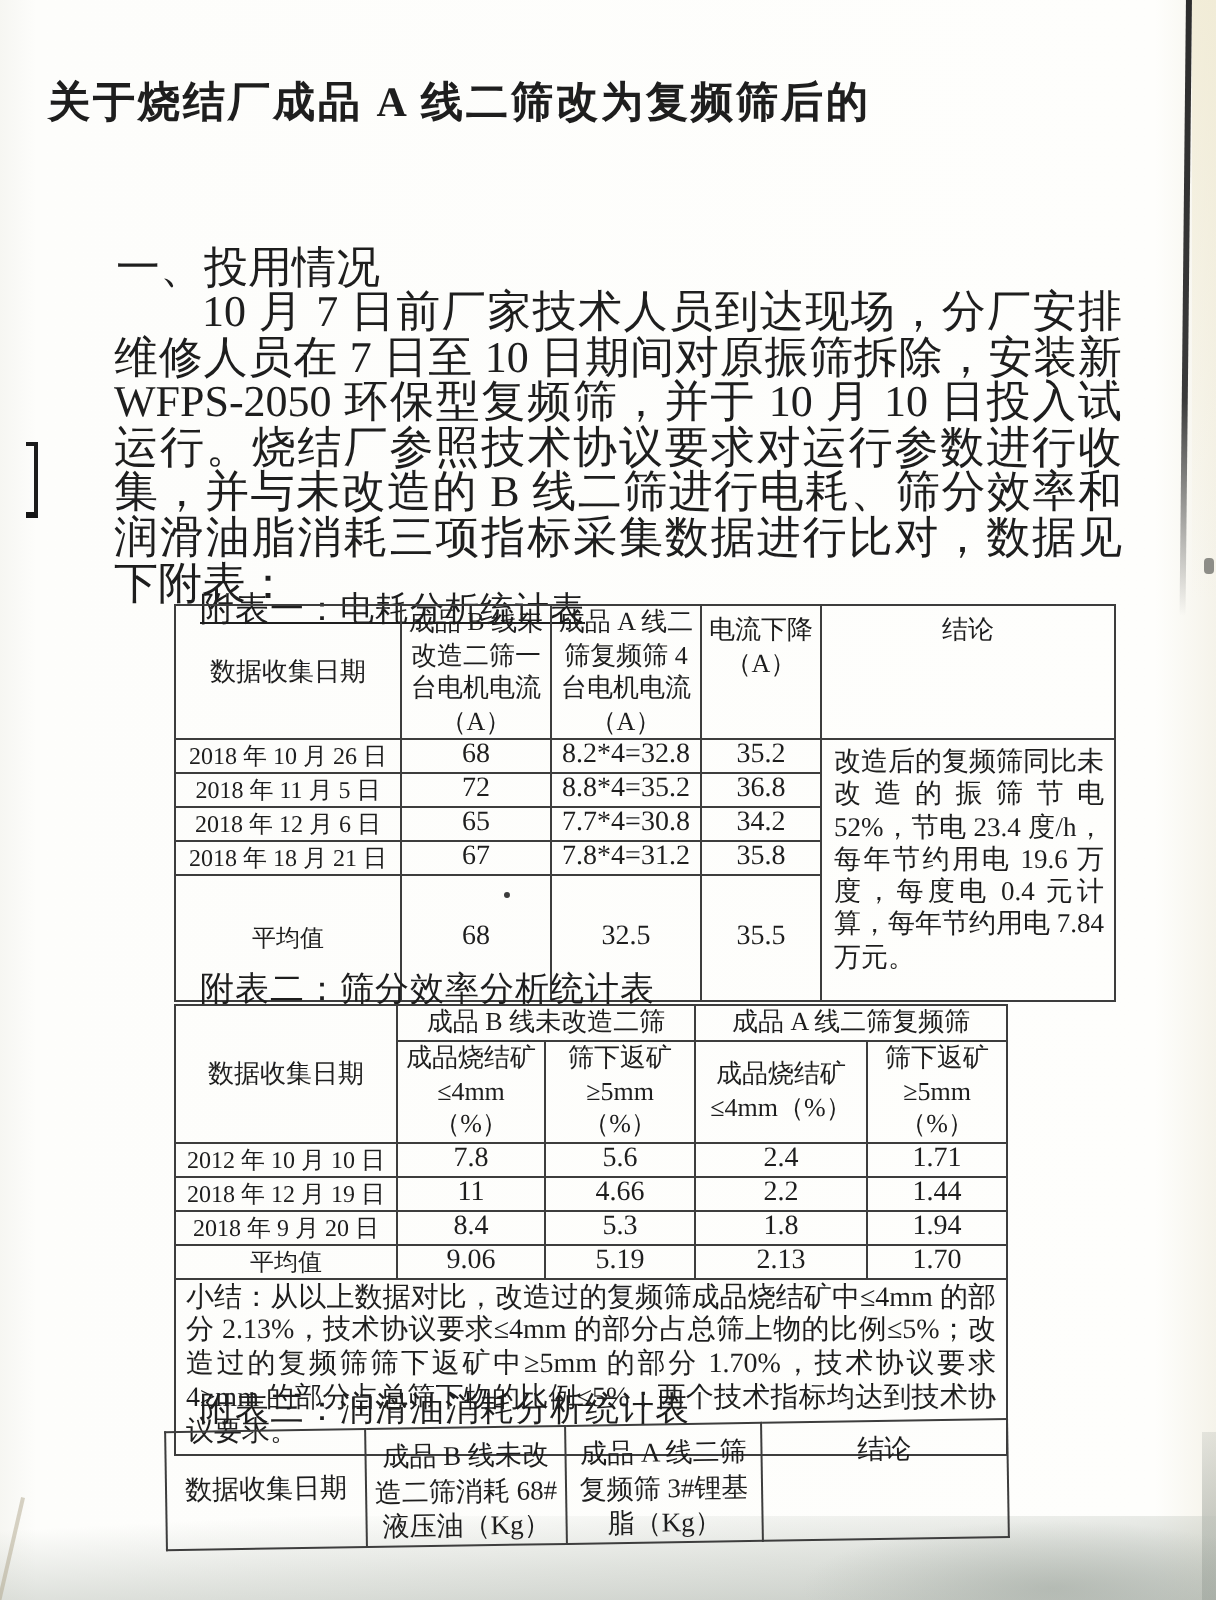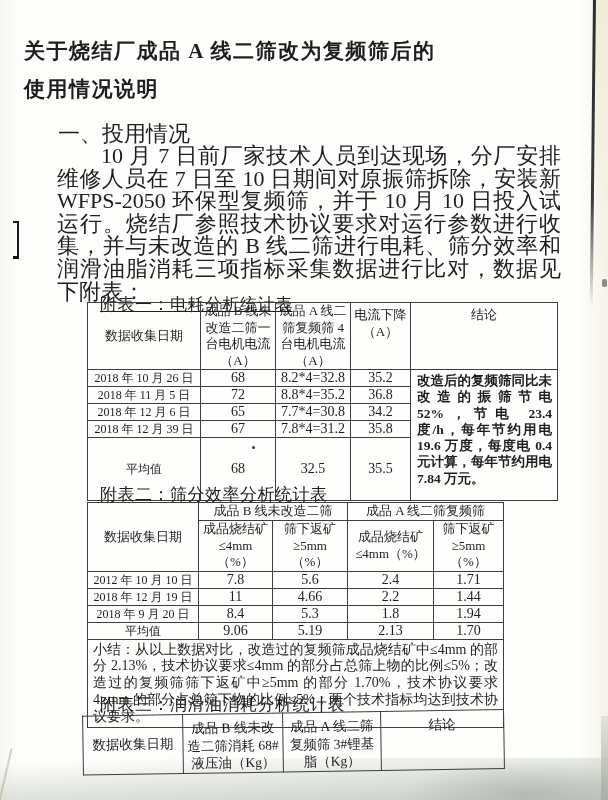--- a/index.html
+++ b/index.html
@@ -50,21 +50,21 @@
   th { font-size:13px; line-height:16.5px; }
   td { font-size:14px; line-height:16px; }
   .date-cell { font-size:12px; }
 
   #table1 { top:302px; left:87px; width:470px; }
   #table1 .th-row th { height:46px;font-family:Liberation Serif, serif; }
   #table1 .th-top { vertical-align:top; padding-top:4px; }
   #table1 .data-row td { height:17px; }
   #table1 .avg-row td { height:63px; }
   #table1 .conclusion-cell { text-align:justify; vertical-align:top;
-    padding:3px 5px 2px 6px; font-size:13.5px; line-height:16.3px;font-weight:bold; }
+    padding:3px 5px 2px 6px; font-size:13.5px; line-height:16.3px; }
 
   #table2 { top:502px; left:87px; width:416px; }
   #table2 .group-row th { height:18px;margin-top:17px; }
   #table2 .sub-row th { height:35px; }
   #table2 .data-row td { height:17px; }
   #table2 .summary-cell { text-align:justify; vertical-align:top;
     padding:2px 5px; font-size:14px; line-height:16.8px; height:68px; }
 
   #table3 { top:709px; left:82px; width:421px;
     transform:rotate(-0.9deg); transform-origin:right top; }
@@ -79,21 +79,20 @@
 <div class="abs" id="bracket-mark"></div>
 <div class="abs" id="corner-dot"></div>
 <div class="abs" id="speck"></div>
 <div class="abs" id="right-bottom-streak"></div>
 <div class="abs" id="bottom-band"></div>
 <div class="abs" id="bottom-blotch"></div>
 <div class="abs" id="crease"></div>
 
 <div class="abs" id="title">
   <div>关于烧结厂成品 A 线二筛改为复频筛后的</div>
-  <div>使用情况说明</div>
 </div>
 
 <div class="abs" id="section-heading">一、投用情况</div>
 <div class="abs" id="intro">10 月 7 日前厂家技术人员到达现场，分厂安排维修人员在 7 日至 10 日期间对原振筛拆除，安装新 WFPS-2050 环保型复频筛，并于 10 月 10 日投入试运行。烧结厂参照技术协议要求对运行参数进行收集，并与未改造的 B 线二筛进行电耗、筛分效率和润滑油脂消耗三项指标采集数据进行比对，数据见下附表：</div>
 
 <div class="abs caption" id="caption1">附表一：电耗分析统计表</div>
 <table class="abs" id="table1">
   <colgroup>
     <col style="width:113px">
       <col style="width:75px">
@@ -122,21 +121,21 @@
       <td>8.8*4=35.2</td>
       <td>36.8</td>
     </tr>
     <tr class="data-row">
       <td class="date-cell">2018 年 12 月 6 日</td>
       <td>65</td>
       <td>7.7*4=30.8</td>
       <td>34.2</td>
     </tr>
     <tr class="data-row">
-      <td class="date-cell">2018 年 12 月 39 日</td>
+      <td class="date-cell">2018 年 18 月 21 日</td>
       <td>67</td>
       <td>7.8*4=31.2</td>
       <td>35.8</td>
     </tr>
     <tr class="avg-row">
       <td class="date-cell">平均值</td>
       <td>68</td>
       <td>32.5</td>
       <td>35.5</td>
     </tr>

